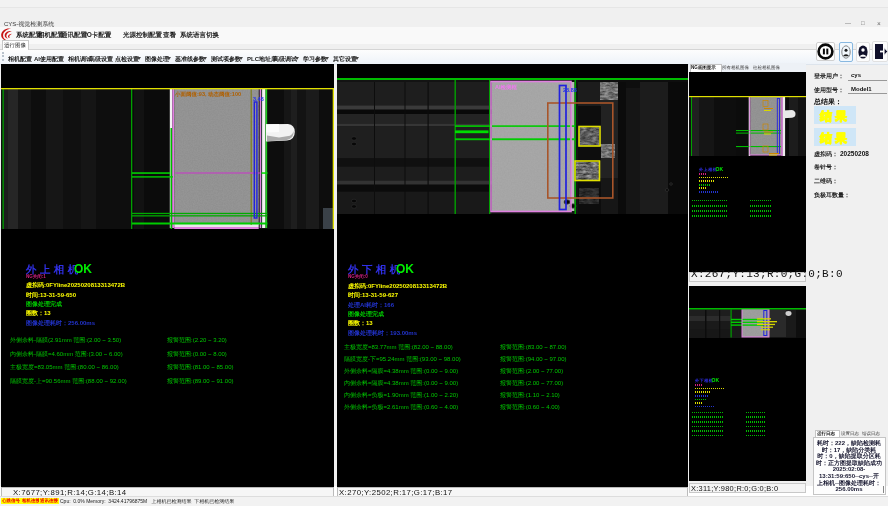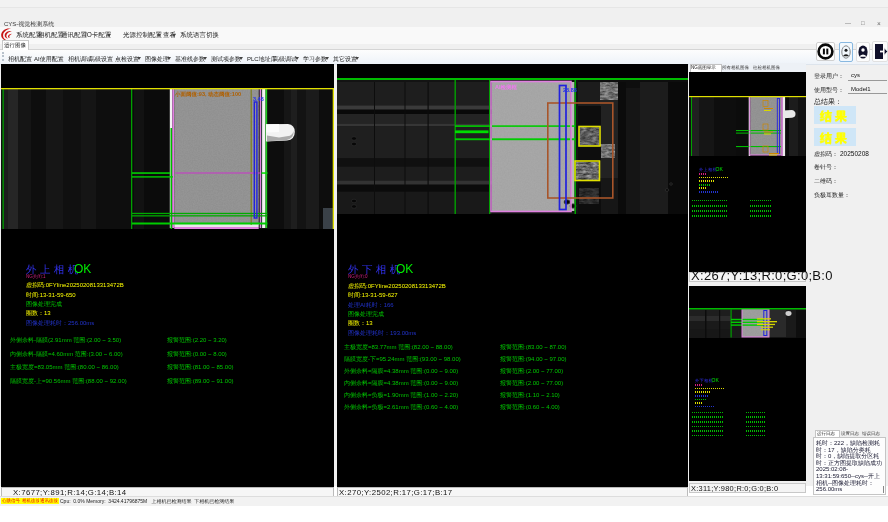--- a/index.html
+++ b/index.html
@@ -1,18 +1,18 @@
 <!DOCTYPE html>
 <html><head><meta charset="utf-8">
 <style>
   html,body{margin:0;padding:0;background:#fff;}
   #app{position:relative;width:888px;height:522px;overflow:hidden;
        font-family:"Liberation Sans",sans-serif;background:#fff;}
   .abs{position:absolute;}
-  .b{font-weight:normal;}
+  .b{font-weight:bold;text-align:center;}
   .bar{height:1.7px;-webkit-mask-image:repeating-linear-gradient(90deg,#000 0 1.2px,rgba(0,0,0,0) 1.2px 2px);mask-image:repeating-linear-gradient(90deg,#000 0 1.2px,rgba(0,0,0,0) 1.2px 2px);}
   .tri{width:0;height:0;border-left:2px solid transparent;border-right:2px solid transparent;border-top:3px solid #444;margin-top:2px;}
 </style></head>
 <body>
 <div id="app">
 
 <div class="abs" style="left:0;top:19;width:888px;height:486px;background:#f0f0f0;"></div>
 
 <div class="abs" style="left:0;top:19;width:888px;height:7px;background:#f2f2f2;border-bottom:1px solid #e6e6e6;"></div>
 <div class="abs" style="left:4px;top:19.5px;font-size:6px;color:#3a3a3a;">CYS-视觉检测系统</div>
@@ -73,21 +73,21 @@
 
 <div class="abs" style="left:689px;top:63px;width:117px;height:9px;background:#edf1f6;border-bottom:1px solid #c9ced4;"></div>
 <div class="abs" style="left:690px;top:63.5px;width:30px;height:8.5px;background:#fff;border:1px solid #c2c2c2;border-bottom:none;"></div>
 <div class="abs b" style="left:691px;top:65px;font-size:4.5px;color:#111;">NG底图显示</div>
 <div class="abs" style="left:722px;top:65px;font-size:4.5px;color:#333;">所有相机图像</div>
 <div class="abs" style="left:753px;top:65px;font-size:4.5px;color:#333;">柱检相机图像</div>
 
 <div class="abs" style="left:689px;top:72px;width:117px;height:200px;background:#000;"></div>
 
 <div class="abs" style="left:689px;top:272px;width:117px;height:10px;background:#f4f4f4;border:1px solid #c8c8c8;box-sizing:border-box;"></div>
-<div class="abs" style="left:691px;top:268px;font-size:13px;letter-spacing:0.3px;color:#111;">X:267;Y:13;R:0;G:0;B:0</div>
+<div class="abs" style="left:691px;top:268px;font-size:11px;letter-spacing:0.3px;color:#111;font-family:Liberation Mono, monospace;">X:267;Y:13;R:0;G:0;B:0</div>
 
 <div class="abs" style="left:689px;top:286px;width:117px;height:195px;background:#000;"></div>
 
 <div class="abs" style="left:689px;top:483px;width:117px;height:10px;background:#f4f4f4;border:1px solid #c8c8c8;box-sizing:border-box;"></div>
 <div class="abs" style="left:691px;top:484.2px;font-size:7.4px;letter-spacing:0.3px;color:#111;">X:311;Y:980;R:0;G:0;B:0</div>
 
 <div class="abs" style="left:1px;top:487px;width:333px;height:10px;background:#f6f6f6;border:1px solid #bbb;box-sizing:border-box;"></div>
 <div class="abs" style="left:13px;top:488px;font-size:7.8px;letter-spacing:0.4px;color:#111;">X:7677;Y:891;R:14;G:14;B:14</div>
 
 <div class="abs" style="left:337px;top:487px;width:351px;height:10px;background:#f6f6f6;border:1px solid #bbb;box-sizing:border-box;"></div>

